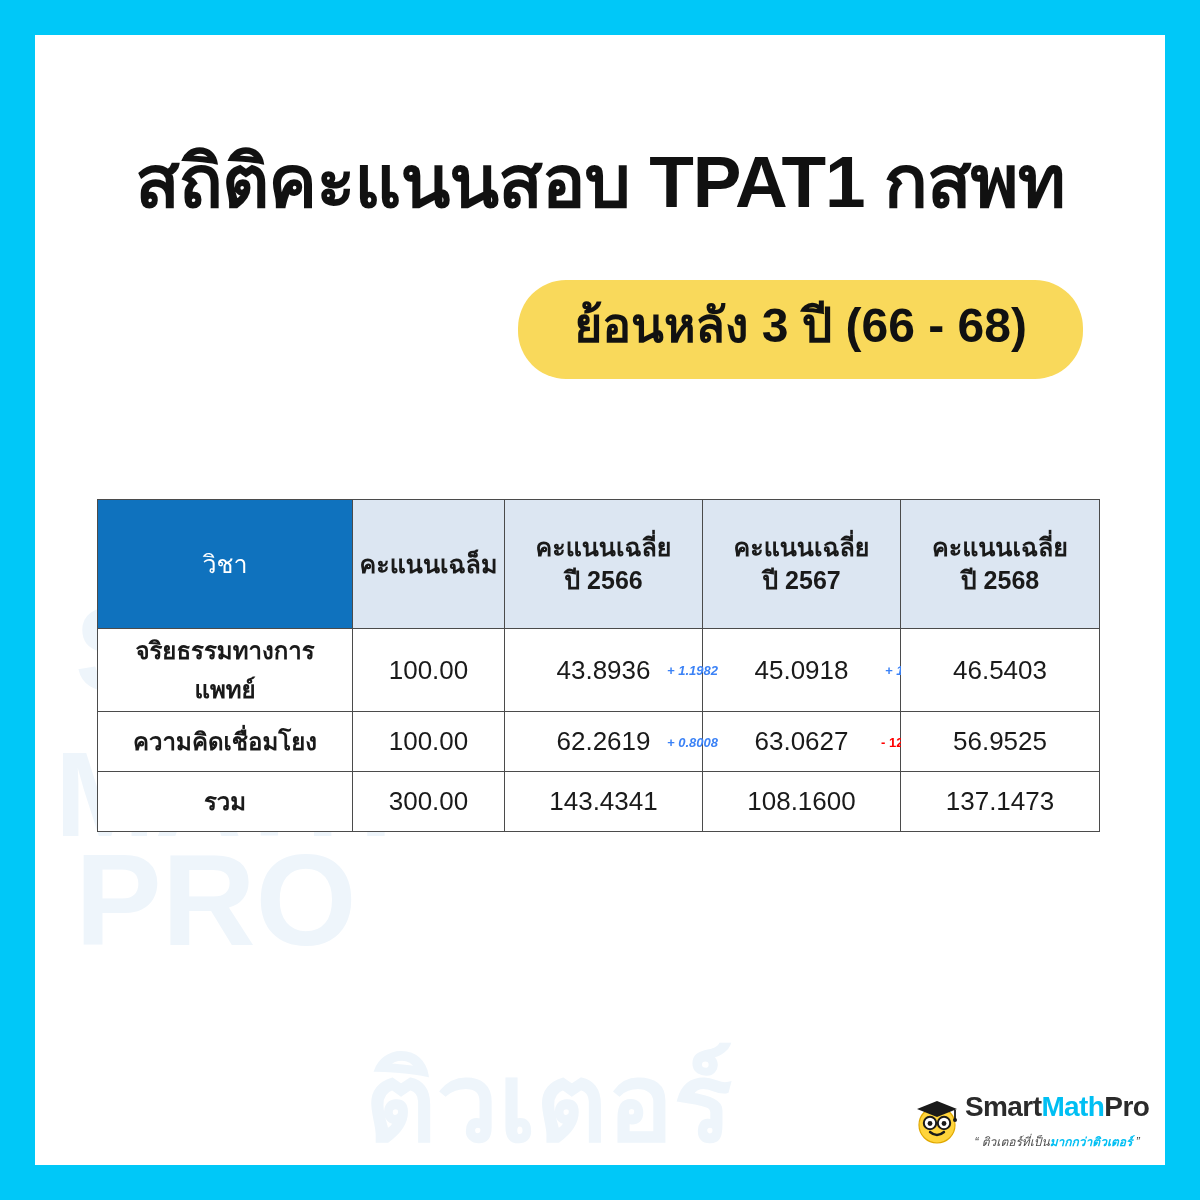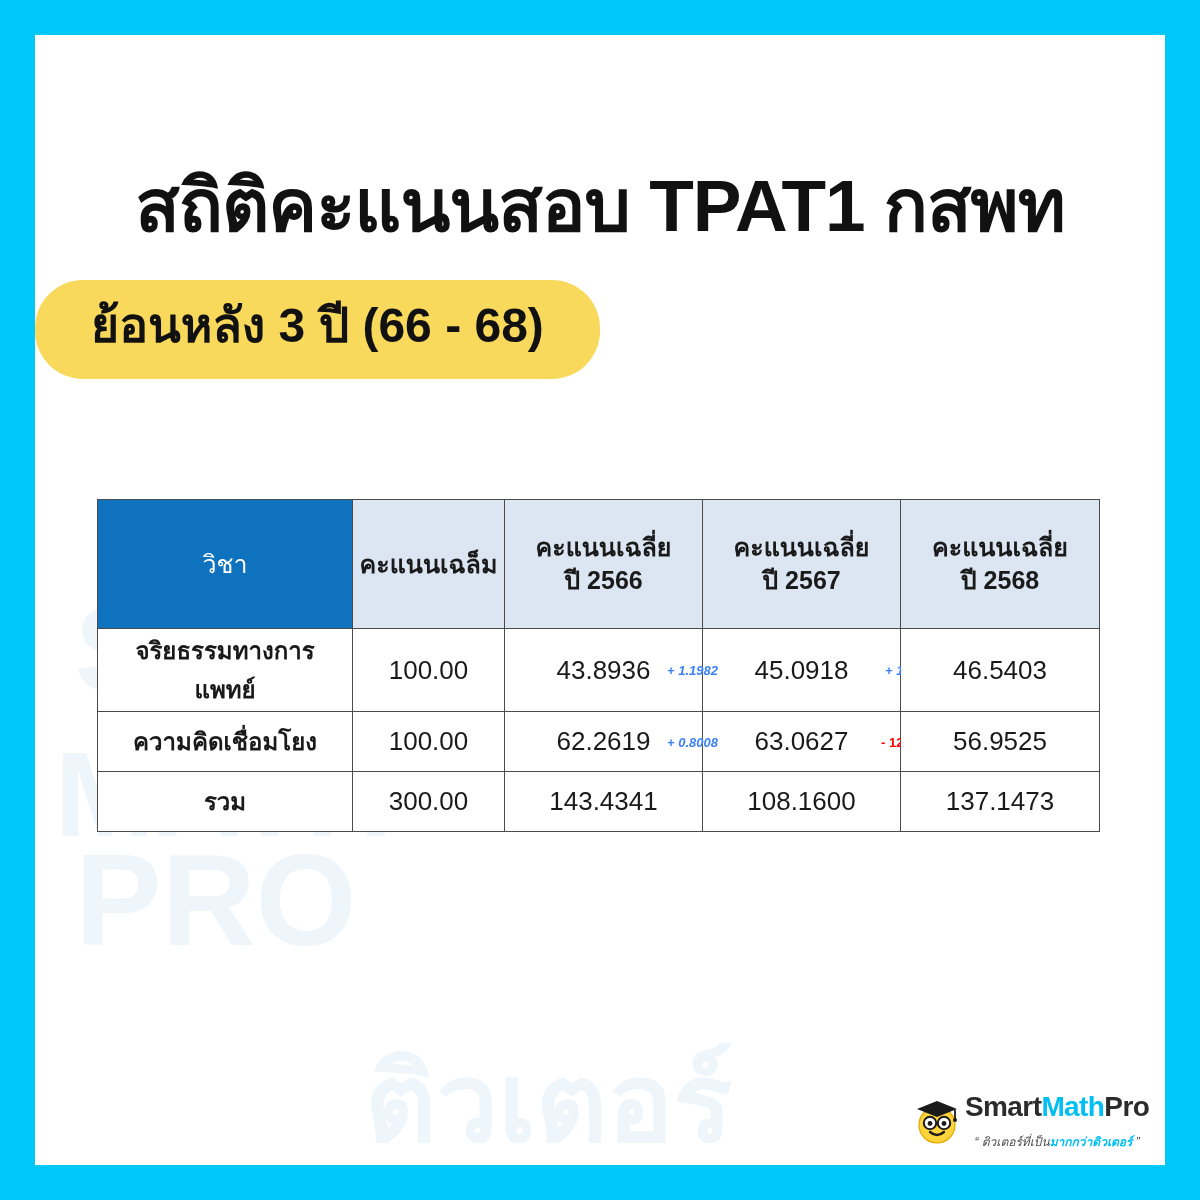--- a/index.html
+++ b/index.html
@@ -43,36 +43,36 @@
   }
   .wm-1 { left: 40px;  top: 545px;  font-size: 120px; }
   .wm-2 { left: 20px;  top: 690px;  font-size: 120px; }
   .wm-3 { left: 40px;  top: 790px;  font-size: 130px; }
   .wm-4 { left: 330px; top: 980px;  font-size: 110px; }
 
   
   #title {
     position: absolute;
     left: 0;
-    top: 129px;
+    top: 105px;
     width: 1130px;
     text-align: center;
     font-size: 73px;
     font-weight: 700;
     color: #111111;
     letter-spacing: -1px;
     line-height: 1.15;
   }
 
   #subtitle-wrap {
     position: absolute;
     left: 0;
     top: 245px;
     width: 1048px;
-    text-align: left;
+    text-align: right;
   }
   #subtitle {
     display: inline-block;
     background: #f9d95b;
     color: #111111;
     font-size: 48px;
     font-weight: 700;
     padding: 20px 56px 26px 56px;
     border-radius: 48px;
     line-height: 1.1;

